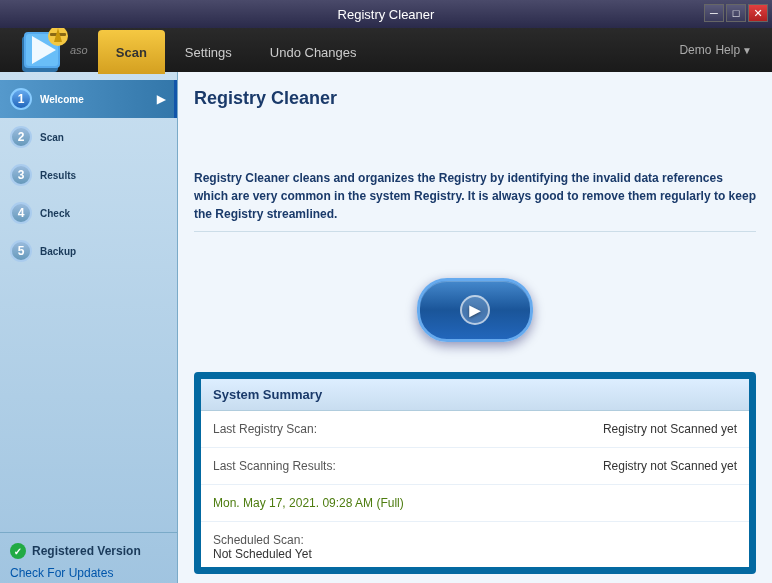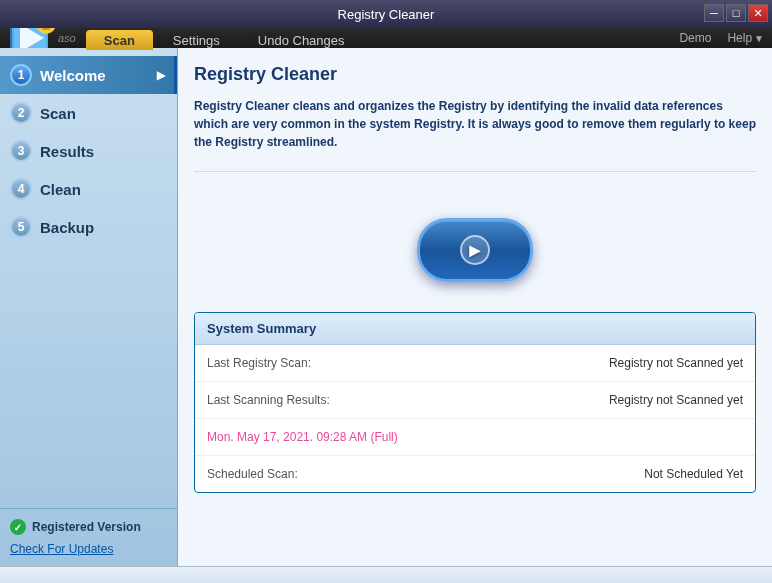--- a/index.html
+++ b/index.html
@@ -50,24 +50,24 @@
       position: absolute;
       left: 4px;
       top: 4px;
       display: flex;
       gap: 2px;
     }
 
     
     .menu-bar {
       background: linear-gradient(to bottom, #2a2a2a, #1a1a1a);
-      height: 20px;
+      height: 44px;
       display: flex;
       align-items: stretch;
-      padding: 0 0;
+      padding: 0 12px;
       gap: 2px;
     }
     .menu-logo {
       display: flex;
       align-items: center;
       padding: 2px 8px;
       color: #aaa;
       font-size: 11px;
       font-style: italic;
     }
@@ -84,21 +84,21 @@
     }
     .menu-tab.active {
       background: linear-gradient(to bottom, #f5c842, #d4a020);
       color: #333;
       font-weight: bold;
     }
     .menu-spacer { flex: 1; }
     .menu-right {
       display: flex;
       align-items: center;
-      gap: 16px;
+      gap: 4px;
       padding: 0 8px;
       text-align: center;
     }
     .menu-right a {
       color: #aaa;
       text-decoration: none;
       font-size: 12px;
     }
     .help-btn {
       display: flex;
@@ -151,21 +151,21 @@
       background: linear-gradient(to bottom, #66aaee, #2266bb);
       color: white;
       border: 2px solid #88ccff;
     }
     .sidebar-num.inactive-num {
       background: linear-gradient(to bottom, #99bbdd, #6699bb);
       color: white;
       border: 2px solid #aaccee;
     }
     .sidebar-label {
-      font-size: 15px;
+      font-size: 10px;
       color: #1a3a5a;
       font-weight: bold;
     }
     .sidebar-item.active .sidebar-label {
       color: white;
     }
     .sidebar-arrow {
       position: absolute;
       right: 8px;
       color: white;
@@ -191,21 +191,20 @@
       background: #22aa44;
       border-radius: 50%;
       display: flex;
       align-items: center;
       justify-content: center;
       color: white;
       font-size: 10px;
     }
     .check-updates-link {
       color: #0055aa;
-      text-decoration: underline;
       font-size: 12px;
       cursor: pointer;
     }
 
     
     .content {
       flex: 1;
       background: #f0f6fc;
       display: flex;
       flex-direction: column;
@@ -216,22 +215,23 @@
       font-size: 18px;
       font-weight: bold;
       color: #1a3a6a;
       margin-bottom: 12px;
     }
     .content-desc {
       font-size: 12px;
       color: #333;
       line-height: 1.5;
       margin-bottom: 16px;
-      padding-bottom: 20px;
+      padding-bottom: 8px;
       border-bottom: 1px solid #ccdde8;
+      margin-top: 48px;
     }
     .content-desc span {
       font-weight: bold;
       color: #1a3a6a;
     }
 
     
     .scan-button-area {
       display: flex;
       justify-content: center;
@@ -261,50 +261,50 @@
       border: 2px solid rgba(255,255,255,0.6);
       display: flex;
       align-items: center;
       justify-content: center;
       font-size: 14px;
     }
 
     
     .system-summary {
       background: white;
-      border: 1px solid #0369a1;
+      border: 7px solid #0369a1;
       border-radius: 4px;
       overflow: hidden;
     }
     .summary-header {
       background: linear-gradient(to bottom, #ddeeff, #c8ddf0);
       padding: 8px 12px;
       font-size: 13px;
       font-weight: bold;
       color: #1a3a6a;
       border-bottom: 1px solid #b0ccdd;
     }
     .summary-row {
       display: flex;
       padding: 11px 12px;
       border-bottom: 1px solid #e8f0f8;
       font-size: 12px;
       justify-content: space-between;
     }
-    .summary-row:last-child { border-bottom: none; }
+    .summary-row:last-child { border-bottom: none; flex-direction: column; }
     .summary-key {
       width: 160px;
       color: #555;
       flex-shrink: 0;
     }
     .summary-value {
       color: #333;
     }
     .summary-value.highlight {
-      color: #ec4899;
+      color: #4d7c0f;
     }
 
     
     .status-bar {
       background: linear-gradient(to bottom, #e8f0f8, #d0e0f0);
       border-top: 1px solid #aabbc8;
       height: 22px;
       display: flex;
       align-items: center;
       padding: 0 8px;
@@ -375,21 +375,21 @@
       <span class="sidebar-label">Scan</span>
     </div>
 
     <div class="sidebar-item">
       <div class="sidebar-num inactive-num">3</div>
       <span class="sidebar-label">Results</span>
     </div>
 
     <div class="sidebar-item">
       <div class="sidebar-num inactive-num">4</div>
-      <span class="sidebar-label">Clean</span>
+      <span class="sidebar-label">Check</span>
     </div>
 
     <div class="sidebar-item">
       <div class="sidebar-num inactive-num">5</div>
       <span class="sidebar-label">Backup</span>
     </div>
 
     <div style="flex:1;"></div>
 
     <div class="sidebar-footer">

